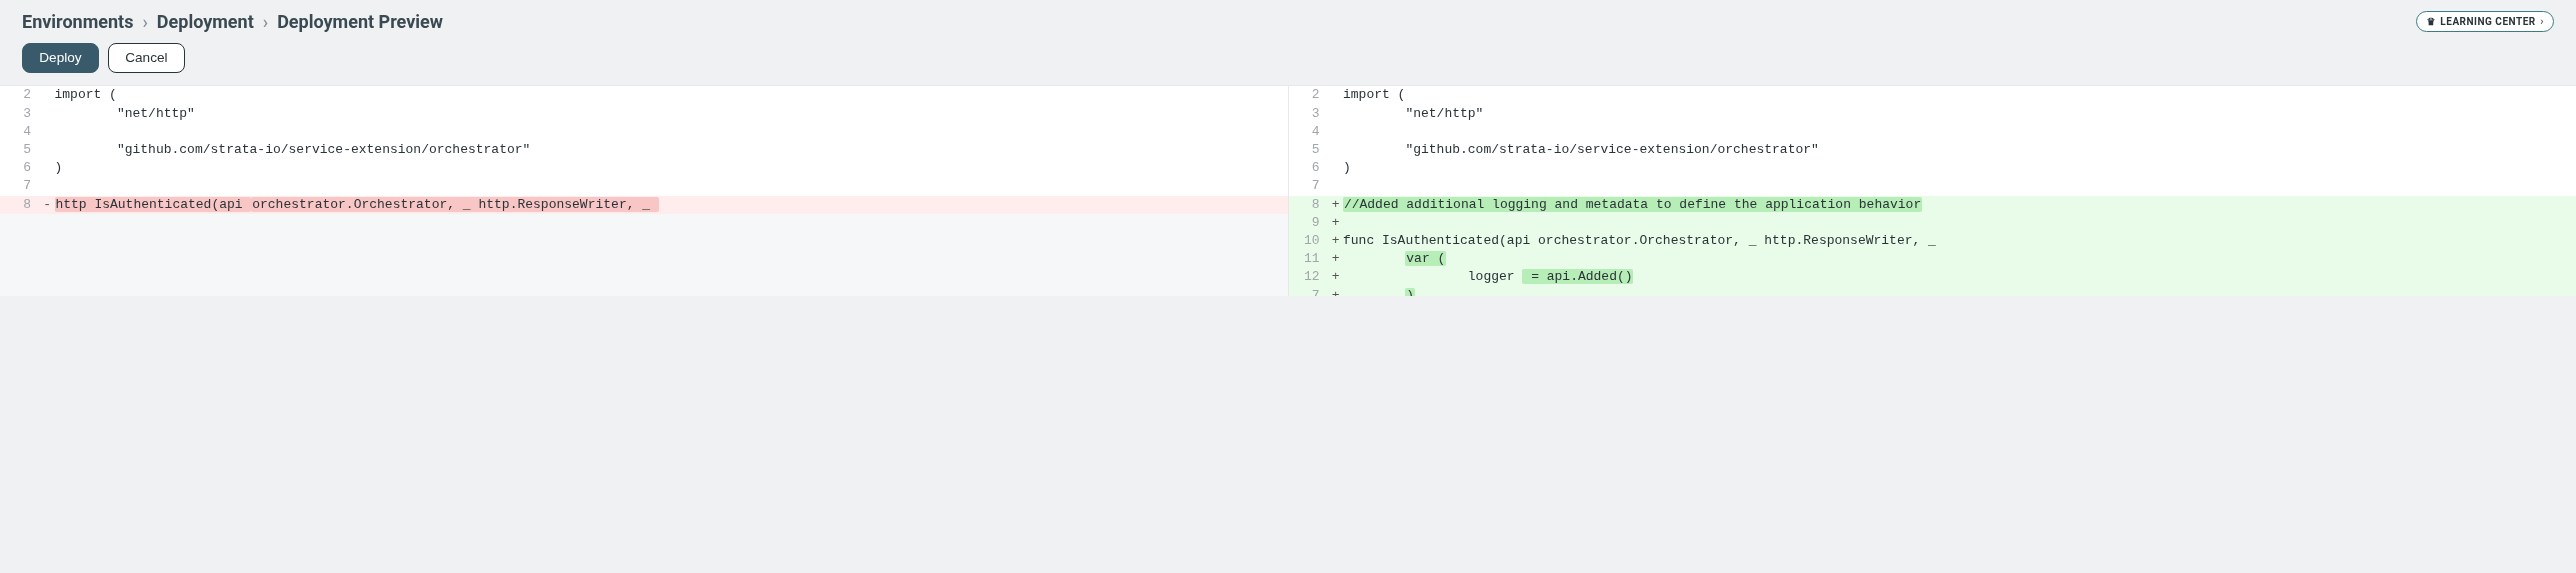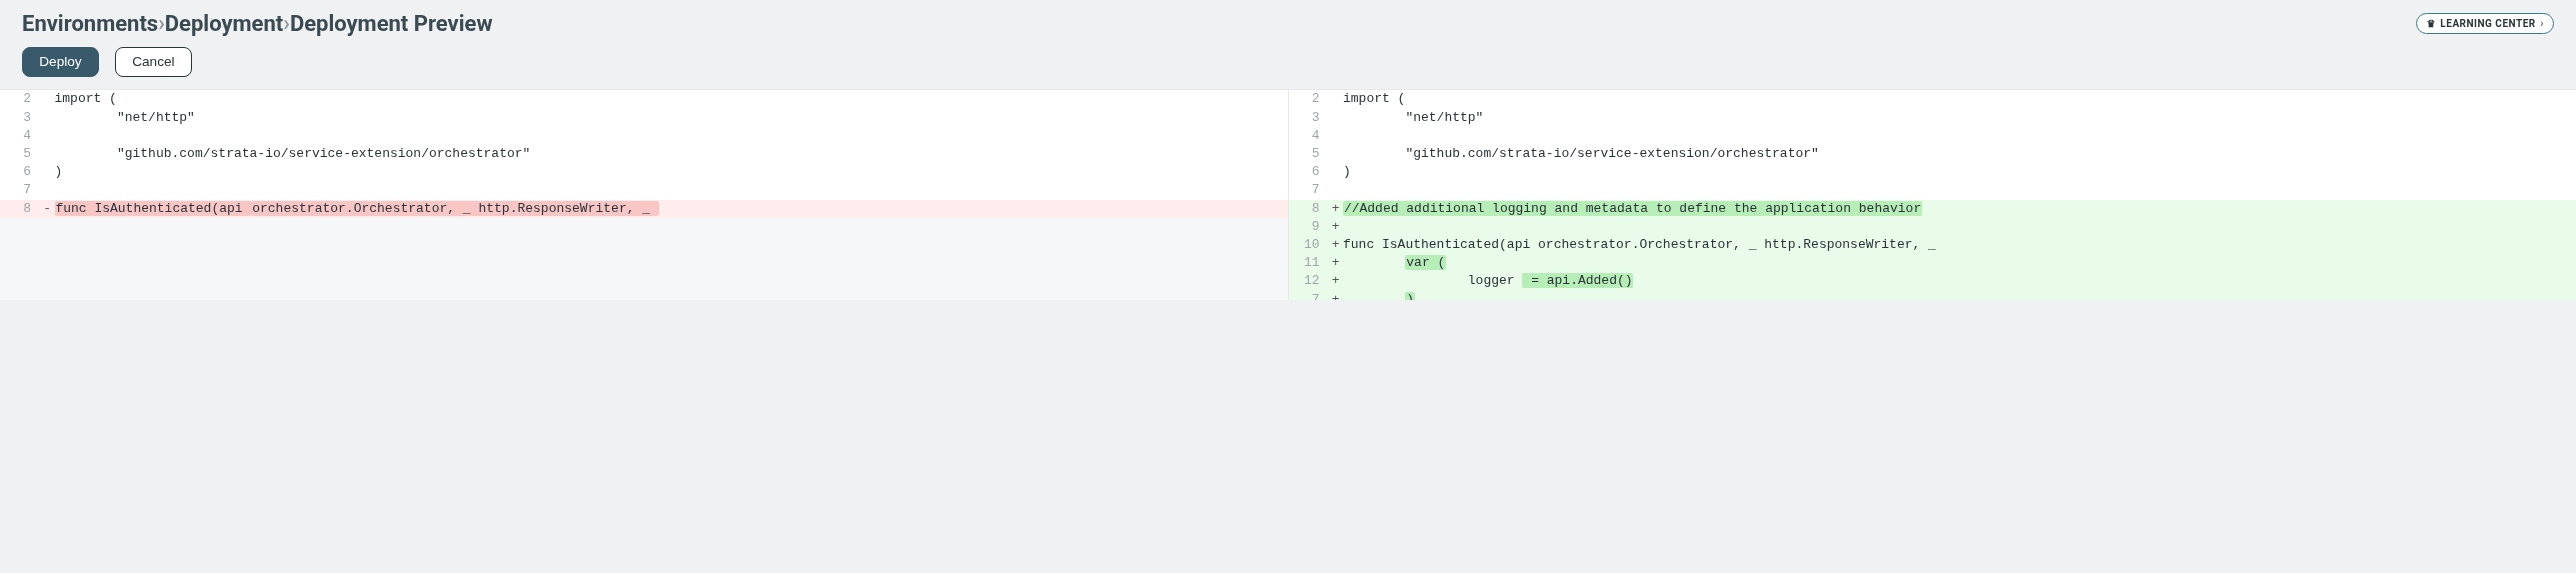--- a/index.html
+++ b/index.html
@@ -17,22 +17,22 @@
     }
     .header-row {
       display: flex;
       justify-content: space-between;
       align-items: center;
       margin-bottom: 11px;
     }
     .breadcrumb {
       display: flex;
       align-items: center;
-      gap: 0;
-      font-size: 22px;
+      gap: 9px;
+      font-size: 18px;
       font-weight: 700;
       color: #3a4a52;
       text-align: center;
     }
     .breadcrumb .crumb {
       color: #3a4a52;
     }
     .breadcrumb .sep {
       color: #8a9198;
       font-weight: 500;
@@ -73,21 +73,20 @@
     }
     .btn-primary {
       background: #395a6b;
       color: #fff;
       border-color: #395a6b;
     }
     .btn-secondary {
       background: #fff;
       color: #2a3338;
       border-color: #2a3338;
-      margin-left: 7px;
     }
     .diff-wrapper {
       display: flex;
       background: #fff;
       border-top: 0.9px solid #e8e8e8;
       font-family: "SFMono-Regular", Consolas, "Liberation Mono", Menlo, Courier, monospace;
       font-size: 13px;
       line-height: 1.4;
       overflow: hidden;
       height: 211px;
@@ -204,21 +203,21 @@
         <div class="code">)</div>
       </div>
       <div class="code-line">
         <div class="lineno">7</div>
         <div class="marker"></div>
         <div class="code"></div>
       </div>
       <div class="code-line line-del">
         <div class="lineno">8</div>
         <div class="marker">-</div>
-        <div class="code"><span class="hl-del">func IsAuthenticated(api </span><span class="hl-del">orchestrator.Orchestrator, _ http.ResponseWriter, _ </span></div>
+        <div class="code"><span class="hl-del">http IsAuthenticated(api </span><span class="hl-del">orchestrator.Orchestrator, _ http.ResponseWriter, _ </span></div>
       </div>
       <div class="code-line line-placeholder">
         <div class="lineno"></div>
         <div class="marker"></div>
         <div class="code"></div>
       </div>
       <div class="code-line line-placeholder">
         <div class="lineno"></div>
         <div class="marker"></div>
         <div class="code"></div>

